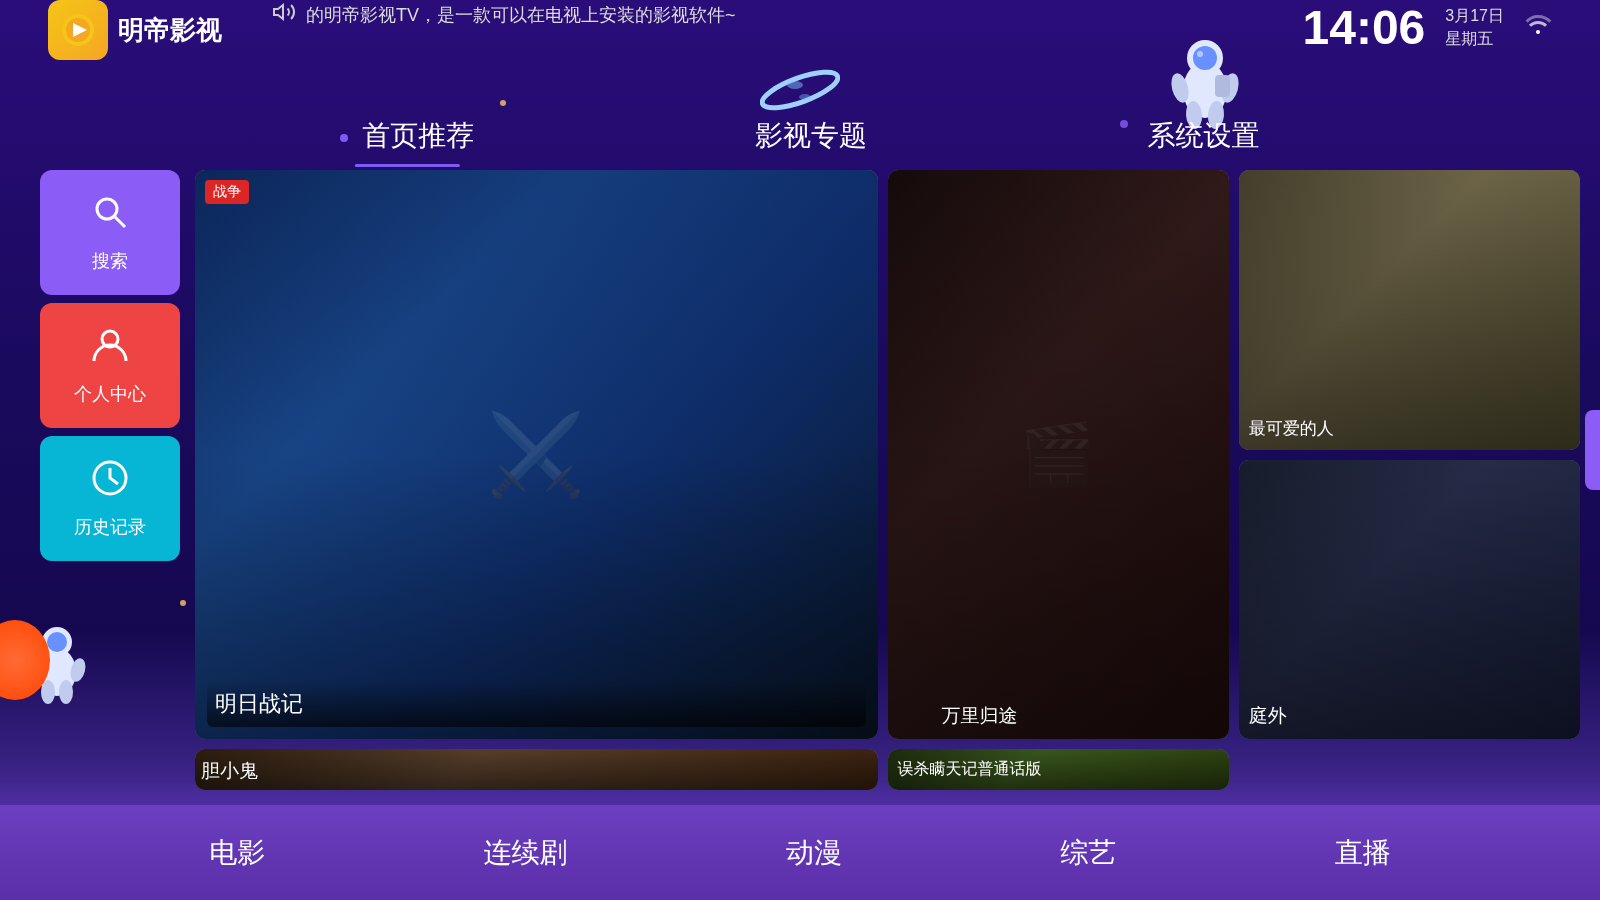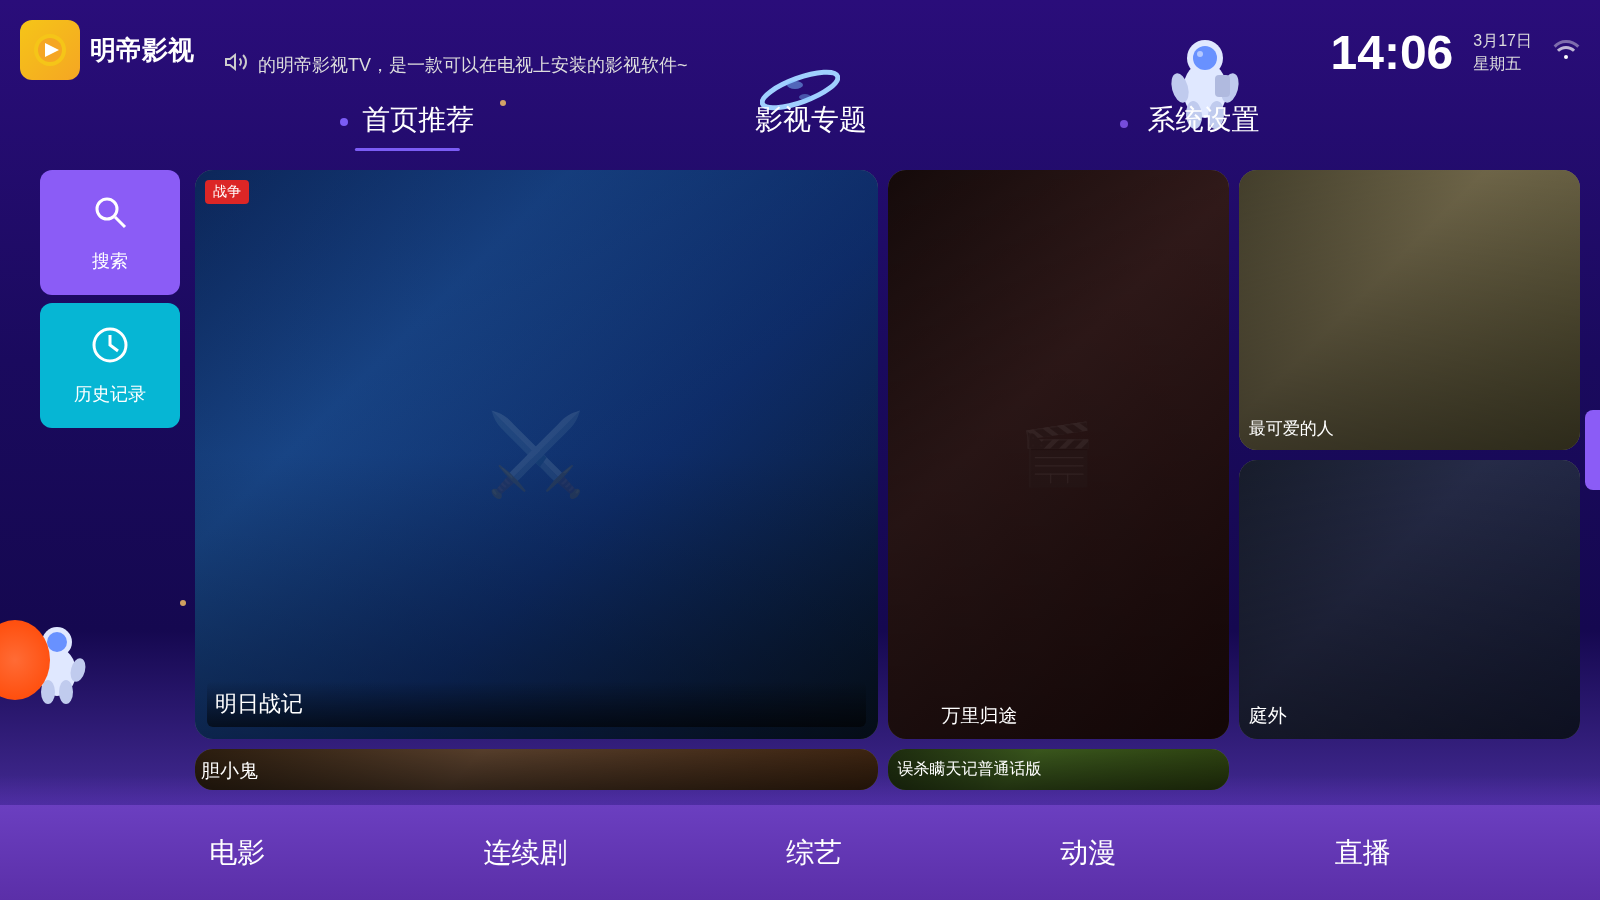--- a/index.html
+++ b/index.html
@@ -23,22 +23,23 @@
 
     
     .header {
       position: absolute;
       top: 0;
       left: 0;
       right: 0;
       height: 80px;
       z-index: 10;
       display: flex;
-      align-items: flex-end;
-      padding: 0 20px;
+      align-items: flex-start;
+      padding: 0 48px;
+      gap: 20px;
     }
 
     .logo-area {
       display: flex;
       align-items: center;
       gap: 10px;
     }
 
     .logo-icon {
       width: 60px;
@@ -98,21 +99,21 @@
     }
 
     .wifi-icon {
       font-size: 26px;
       color: white;
     }
 
     
     .nav {
       position: absolute;
-      top: 80px;
+      top: 96px;
       left: 0;
       right: 0;
       height: 80px;
       z-index: 10;
       display: flex;
       align-items: center;
       justify-content: space-around;
       padding: 0 200px;
       text-align: center;
     }
@@ -214,21 +215,21 @@
     .sidebar-btn .icon {
       font-size: 36px;
     }
 
     .sidebar-btn .label {
       font-size: 18px;
       color: white;
     }
 
     .media-card {
-      border-radius: 18px;
+      border-radius: 10px;
       overflow: hidden;
       position: relative;
       cursor: pointer;
       background: #737373;
     }
 
     
     .bottom-nav {
       position: absolute;
       bottom: 0;
@@ -408,20 +409,29 @@
   <div class="sidebar">
     <div class="sidebar-btn search">
       <span class="icon">
         <svg width="40" height="40" viewBox="0 0 40 40" fill="none" stroke="white" stroke-width="3">
           <circle cx="17" cy="17" r="10"></circle>
           <line x1="25" y1="25" x2="35" y2="35"></line>
         </svg>
       </span>
       <span class="label">搜索</span>
     </div>
+    <div class="sidebar-btn personal">
+      <span class="icon">
+        <svg width="40" height="40" viewBox="0 0 40 40" fill="none" stroke="white" stroke-width="3">
+          <circle cx="20" cy="14" r="8"></circle>
+          <path d="M4 36c0-8.8 7.2-16 16-16s16 7.2 16 16"></path>
+        </svg>
+      </span>
+      <span class="label">个人中心</span>
+    </div>
     <div class="sidebar-btn history">
       <span class="icon">
         <svg width="40" height="40" viewBox="0 0 40 40" fill="none" stroke="white" stroke-width="3">
           <circle cx="20" cy="20" r="16"></circle>
           <polyline points="20,10 20,20 28,26"></polyline>
         </svg>
       </span>
       <span class="label">历史记录</span>
     </div>
   </div>
@@ -495,16 +505,16 @@
   </div>
 </div>
 
 <div class="right-edge"></div>
 
 <div style="position:absolute; bottom:95px; left:0; right:0; height:30px; background:linear-gradient(to bottom, transparent, rgba(90,50,180,0.5)); z-index:8;"></div>
 
 <div class="bottom-nav">
   <div class="bottom-nav-item">电影</div>
   <div class="bottom-nav-item">连续剧</div>
+  <div class="bottom-nav-item">动漫</div>
   <div class="bottom-nav-item">综艺</div>
-  <div class="bottom-nav-item">动漫</div>
   <div class="bottom-nav-item">直播</div>
 </div>
 
 </body></html>

